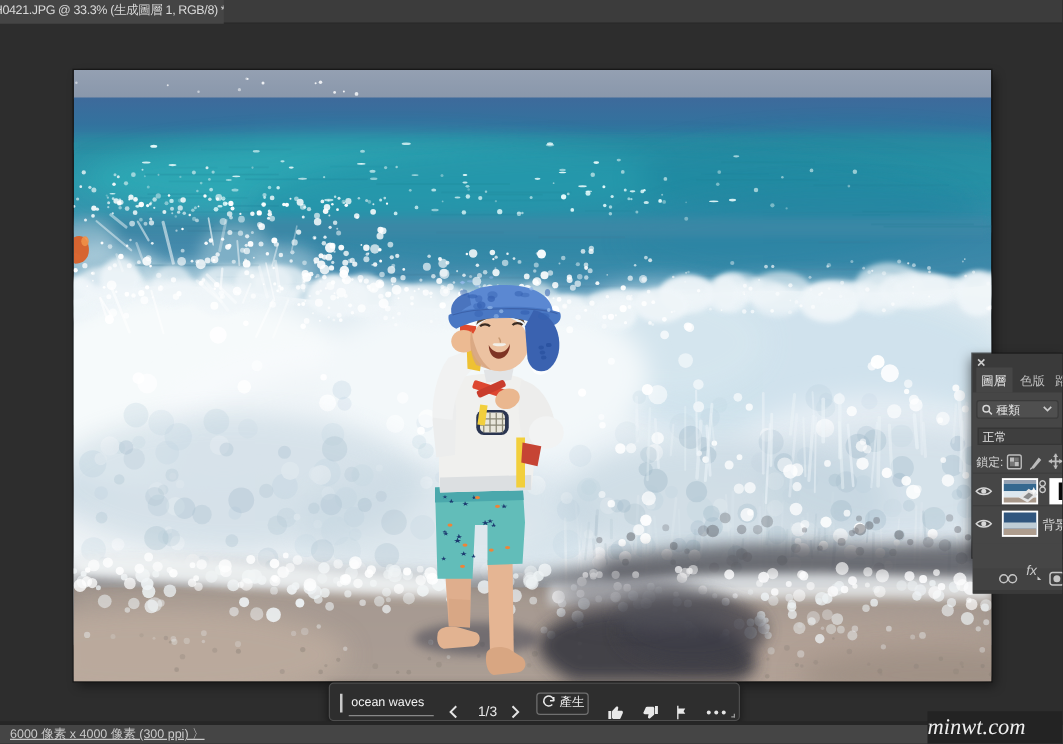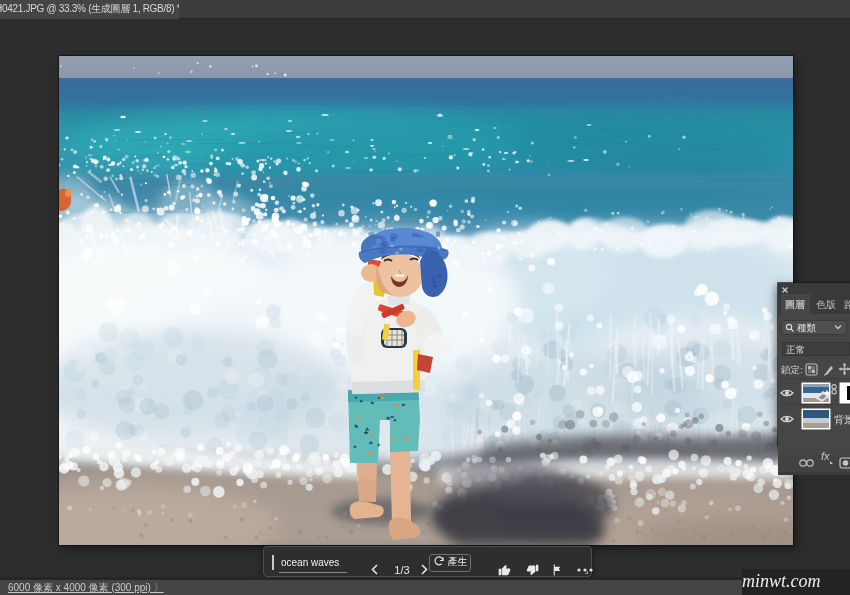--- a/index.html
+++ b/index.html
@@ -4,21 +4,21 @@
 html,body { width:850px; height:595px; }
 body { background:#2d2d2d; font-family:"Liberation Sans",sans-serif; overflow:hidden; position:relative; }
 .tabbar { position:absolute; left:0; top:0; width:850px; height:19px; background:#3c3c3c; border-bottom:1px solid #262626; }
 .tab { position:absolute; left:0; top:0; width:179px; height:19px; background:#454545; color:#d9d9d9; font-size:10px; letter-spacing:-0.3px; line-height:18px; white-space:nowrap; overflow:hidden; }
 .photo { position:absolute; left:59px; top:56px; width:734px; height:489px; box-shadow:0 0 0 1px rgba(12,12,12,0.6), 3px 4px 8px rgba(0,0,0,0.45); }
 .panel { position:absolute; left:778px; top:283px; width:72px; height:163px; background:#464646; box-shadow:0 0 0 1px rgba(18,18,18,0.65), -2px 3px 9px rgba(0,0,0,0.5); font-size:10px; color:#dedede; }
 .statustop { position:absolute; left:0; top:577px; width:850px; height:3px; background:#262626; }
 .statusbar { position:absolute; left:0; top:580px; width:850px; height:15px; background:#454545; color:#c9c9c9; font-size:10px; line-height:15px; padding-left:8px;text-decoration:underline; }
 .minwt { position:absolute; left:742px; top:569px; width:108px; height:26px; background:#232323; color:#eeeeee; font-family:"Liberation Serif",serif; font-style:italic; font-size:18px; text-align:left; line-height:25px; }
 .taskbar { position:absolute; left:263px; top:546px; width:329px; height:31px; background:#2e2e2e; border:1px solid #4e4e4e; border-radius:4px; box-shadow:0 2px 7px rgba(0,0,0,0.55); color:#e4e4e4; }
-.tb { position:absolute; top:7px; height:31px; display:flex; align-items:center; justify-content:center;margin-left:12px; }
+.tb { position:absolute; top:7px; height:31px; display:flex; align-items:center; justify-content:center; }
 </style></head>
 <body>
 <div class="tabbar">
     <div class="tab"><span style="margin-left:-5px">H0421.JPG @ 33.3% (生成圖層 1, RGB/8) *</span></div>
   </div>
 <div class="photo"><svg width="734" height="489" viewBox="0 0 734 489">
       <defs>
 <linearGradient id="sky" x1="0" y1="0" x2="0" y2="1">
           <stop offset="0" stop-color="#94a0b2"></stop>
           <stop offset="1" stop-color="#8997ab"></stop>

